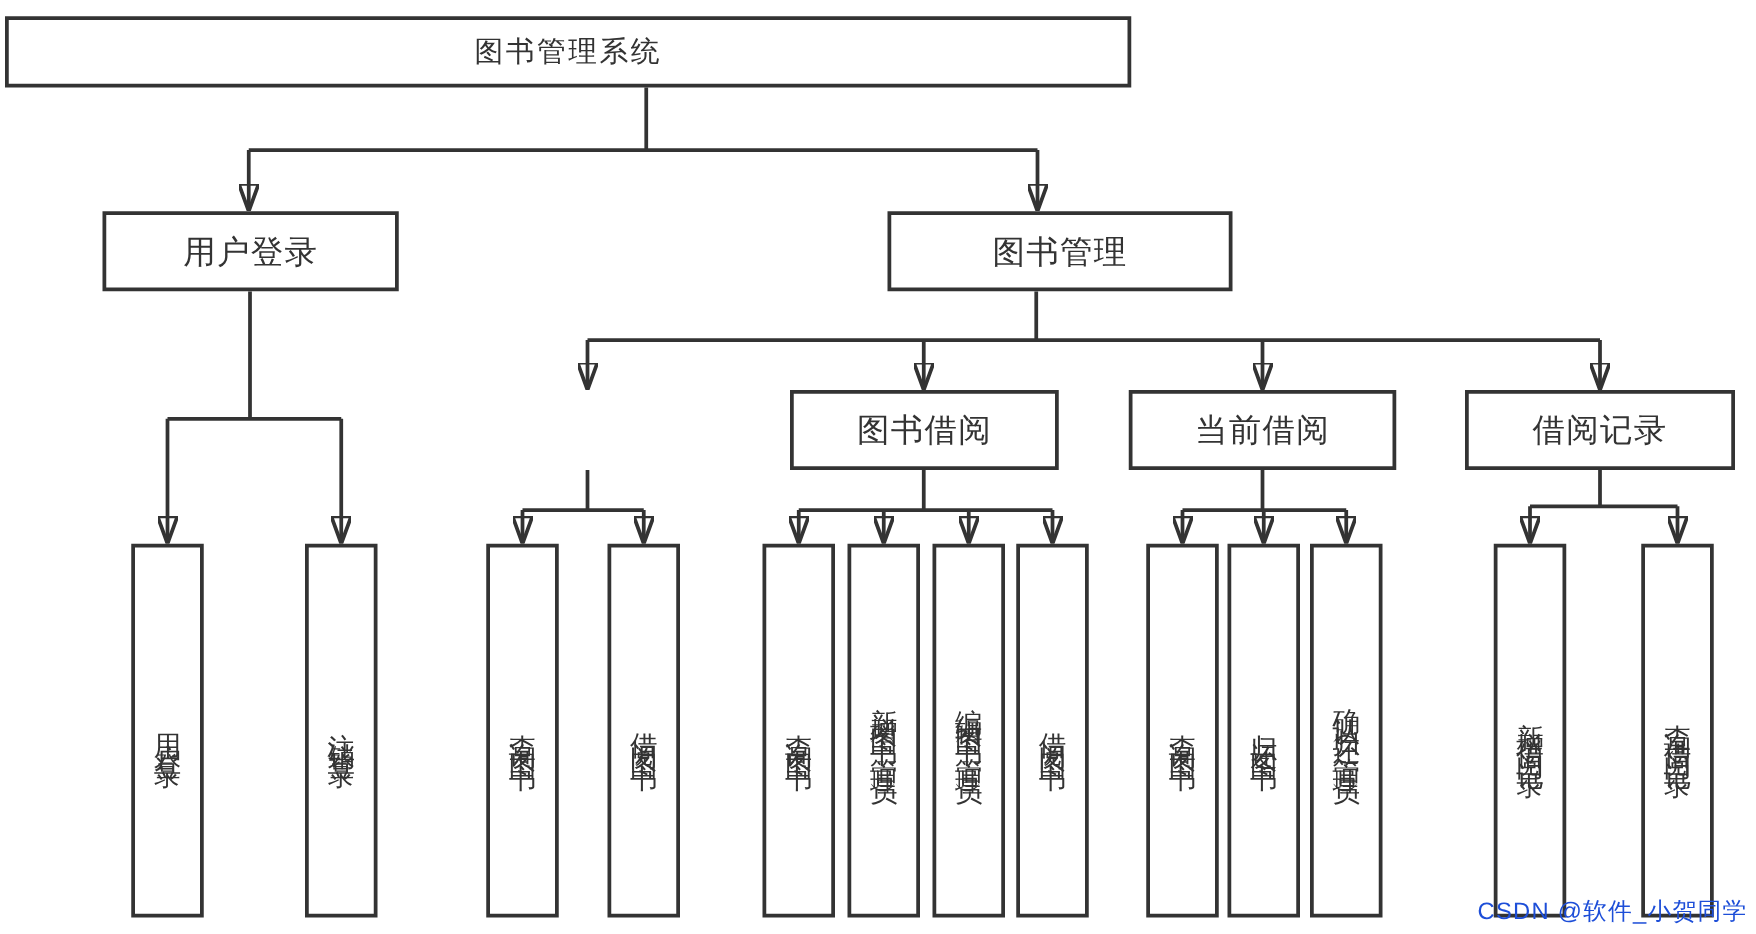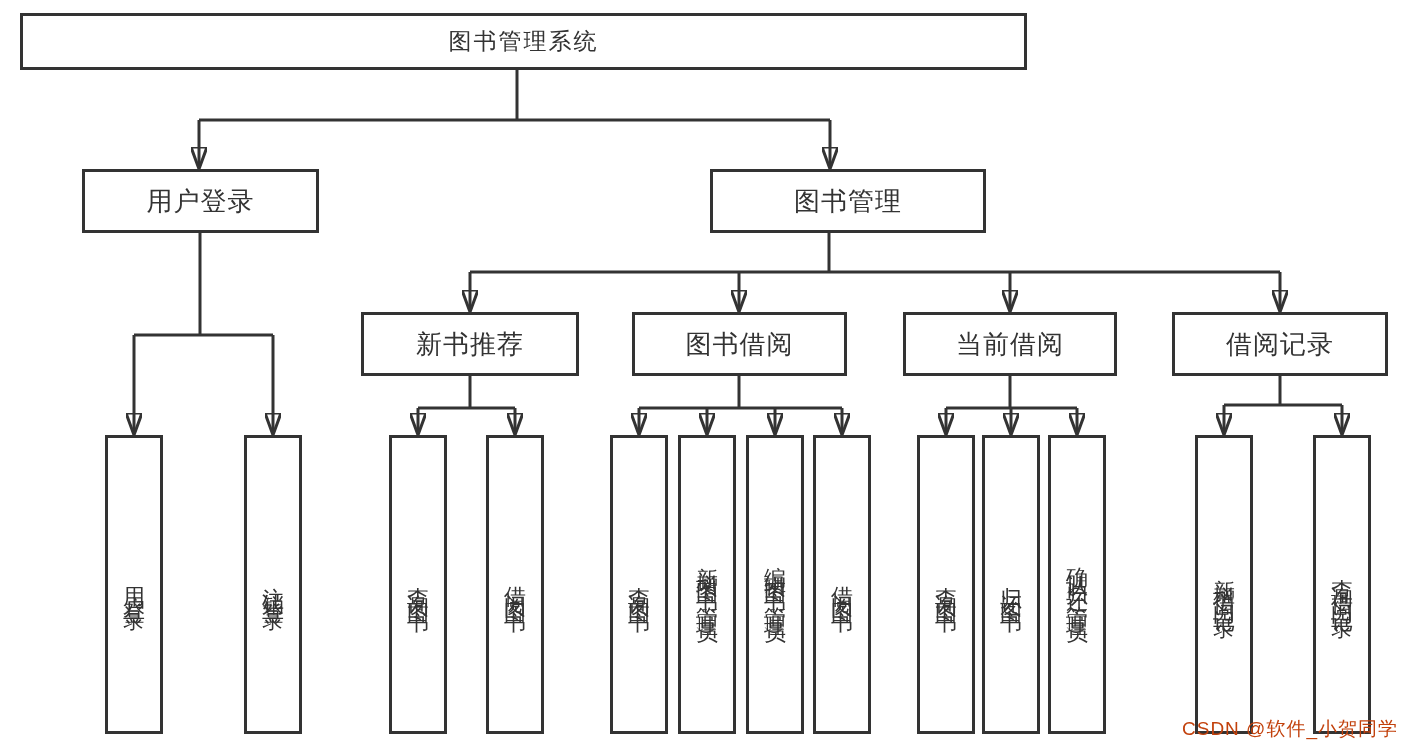--- a/index.html
+++ b/index.html
@@ -38,21 +38,21 @@
     white-space:nowrap;
     font-size:22px;
     letter-spacing:8px;
     line-height:1;
   }
   .watermark{
     position:absolute;
     left:1182px;top:716px;
     font-size:19px;
     letter-spacing:1px;
-    color:#c2410c;
+    color:#1d4ed8;
     white-space:nowrap;
     z-index:5;
   }
 </style>
 </head>
 <body>
 
 <div class="stage">
 
   <svg class="wires" viewBox="0 0 1405 747" aria-hidden="true">
@@ -96,34 +96,31 @@
     <path d="M946,408 V434" marker-end="url(#arw)"></path>
     <path d="M1011,408 V434" marker-end="url(#arw)"></path>
     <path d="M1077,408 V434" marker-end="url(#arw)"></path>
 
     <path d="M1280,376 V405"></path>
     <path d="M1224,405 H1342"></path>
     <path d="M1224,405 V434" marker-end="url(#arw)"></path>
     <path d="M1342,405 V434" marker-end="url(#arw)"></path>
   </svg>
 
-  <div class="box root" style="left:20px;top:13px;width:1007px;height:57px">
+  <div class="box root" style="left:4px;top:13px;width:901px;height:57px">
     <span>图书管理系统</span>
   </div>
 
   <div class="box lvl2" style="left:82px;top:169px;width:237px;height:64px">
     <span>用户登录</span>
   </div>
   <div class="box lvl2" style="left:710px;top:169px;width:276px;height:64px">
     <span>图书管理</span>
   </div>
 
-  <div class="box lvl3" style="left:361px;top:312px;width:218px;height:64px">
-    <span>新书推荐</span>
-  </div>
   <div class="box lvl3" style="left:632px;top:312px;width:215px;height:64px">
     <span>图书借阅</span>
   </div>
   <div class="box lvl3" style="left:903px;top:312px;width:214px;height:64px">
     <span>当前借阅</span>
   </div>
   <div class="box lvl3" style="left:1172px;top:312px;width:216px;height:64px">
     <span>借阅记录</span>
   </div>
 

